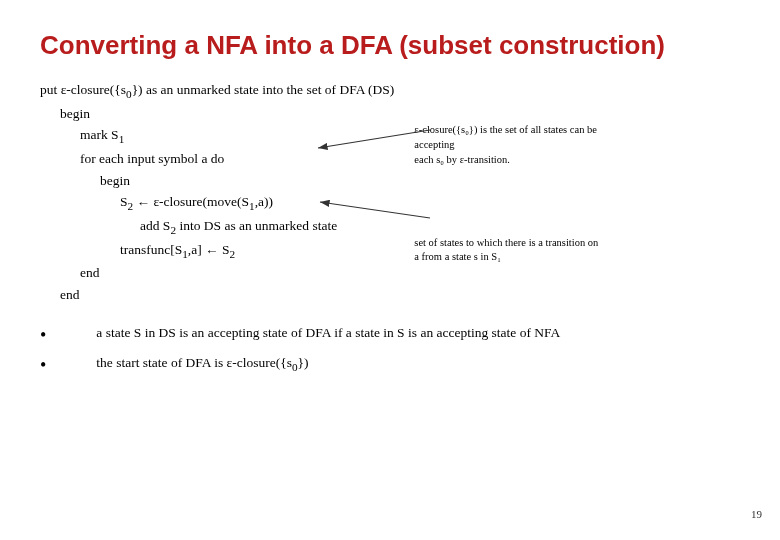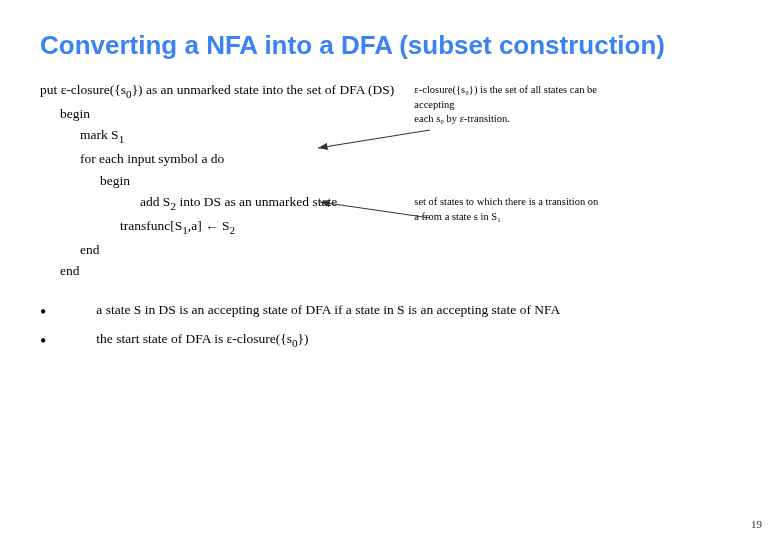--- a/index.html
+++ b/index.html
@@ -15,21 +15,21 @@
       width: 780px;
       height: 540px;
       padding: 30px 40px 20px 40px;
       position: relative;
     }
     .title {
       font-size: 26px;
       font-weight: bold;
       font-family: Arial, Helvetica, sans-serif;
       margin-bottom: 18px;
-      color: #3b82f6;
+      color: #b91c1c;
     }
     .algorithm-block {
       flex: 0 0 auto;
       font-size: 13.5px;
       line-height: 1.6;
       font-family: 'Times New Roman', Times, serif;
     }
     .algorithm-block .line {
       display: block;
       white-space: nowrap;
@@ -79,49 +79,52 @@
       line-height: 1.4;
     }
     .bullet-text {
       font-size: 13.5px;
       line-height: 1.5;
       margin-left: 40px;
     }
 
     .page-number {
       position: absolute;
-      bottom: 10px;
+      bottom: 20px;
       right: 18px;
       font-size: 11px;
       color: #333;
     }
   </style>
 </head>
 <body>
 
 <div class="slide">
   <div class="title">Converting a NFA into a DFA (subset construction)</div>
 
-  <div style="display:flex; flex-direction:row; align-items:flex-start;">
+  <div style="display:flex; flex-direction:row; align-items:center;">
 
     <div class="algorithm-block">
 
       <span class="line">
         put  ε-closure({s<sub>0</sub>}) as an unmarked  state into the set of DFA (DS)
       </span>
 
 
       <span class="line indent1">begin</span>
 
       <span class="line indent2">mark S<sub>1</sub></span>
 
       <span class="line indent2">for each input symbol a do</span>
 
       <span class="line indent3">begin</span>
 
+      <span class="line indent4">
+        S<sub>2</sub> ← ε-closure(move(S<sub>1</sub>,a))
+      </span>
 
 
       <span class="line indent5">
         add S<sub>2</sub> into DS as an unmarked state
       </span>
 
       <span class="line indent4">
         transfunc[S<sub>1</sub>,a] ← S<sub>2</sub>
       </span>
 

